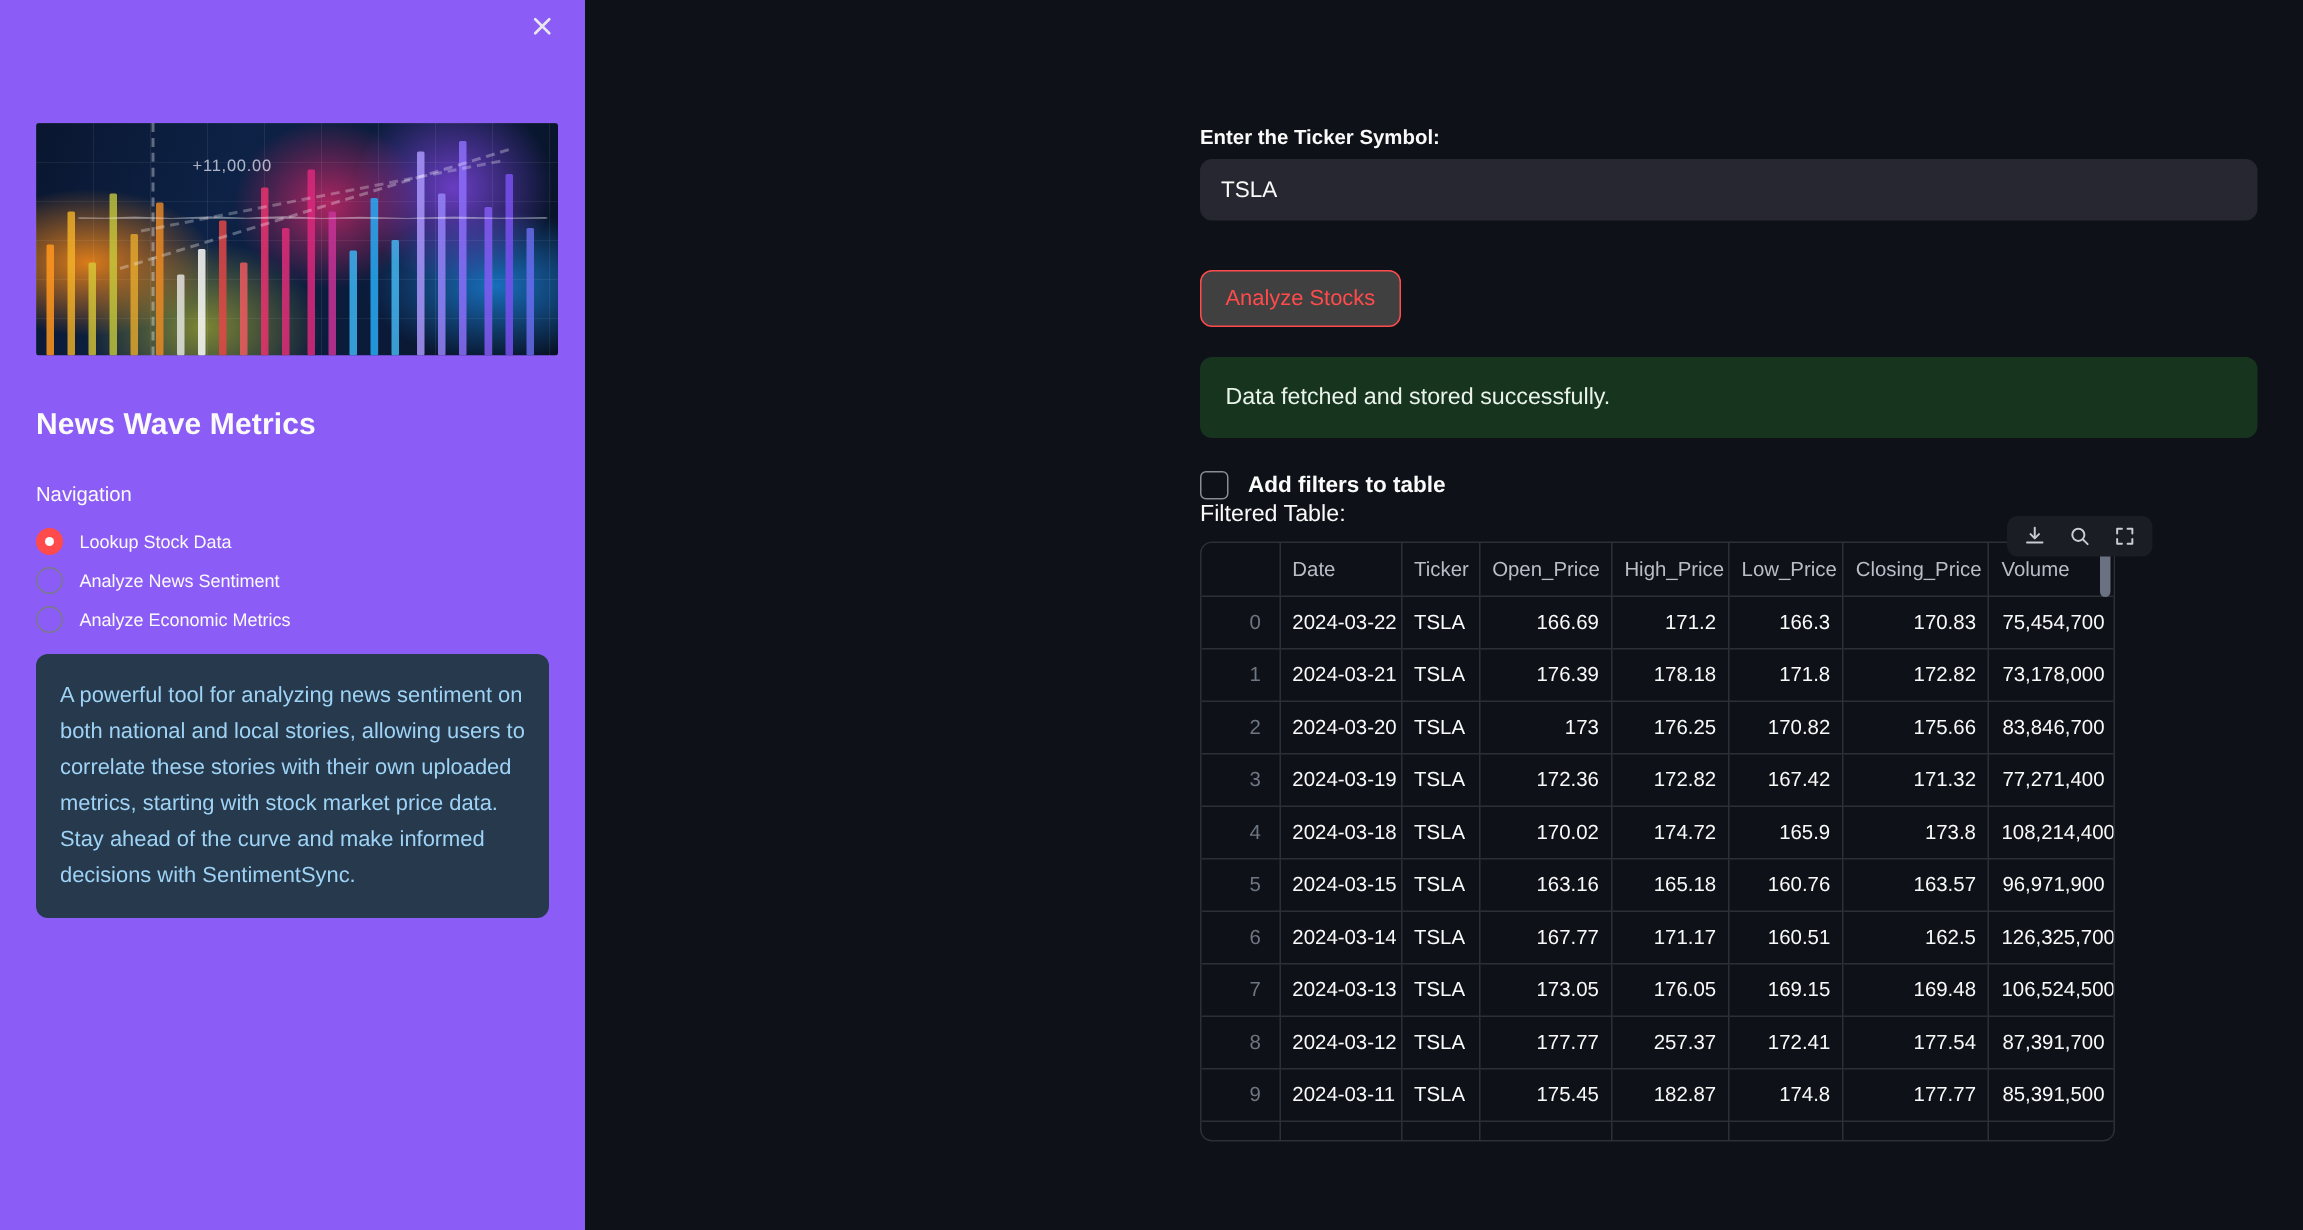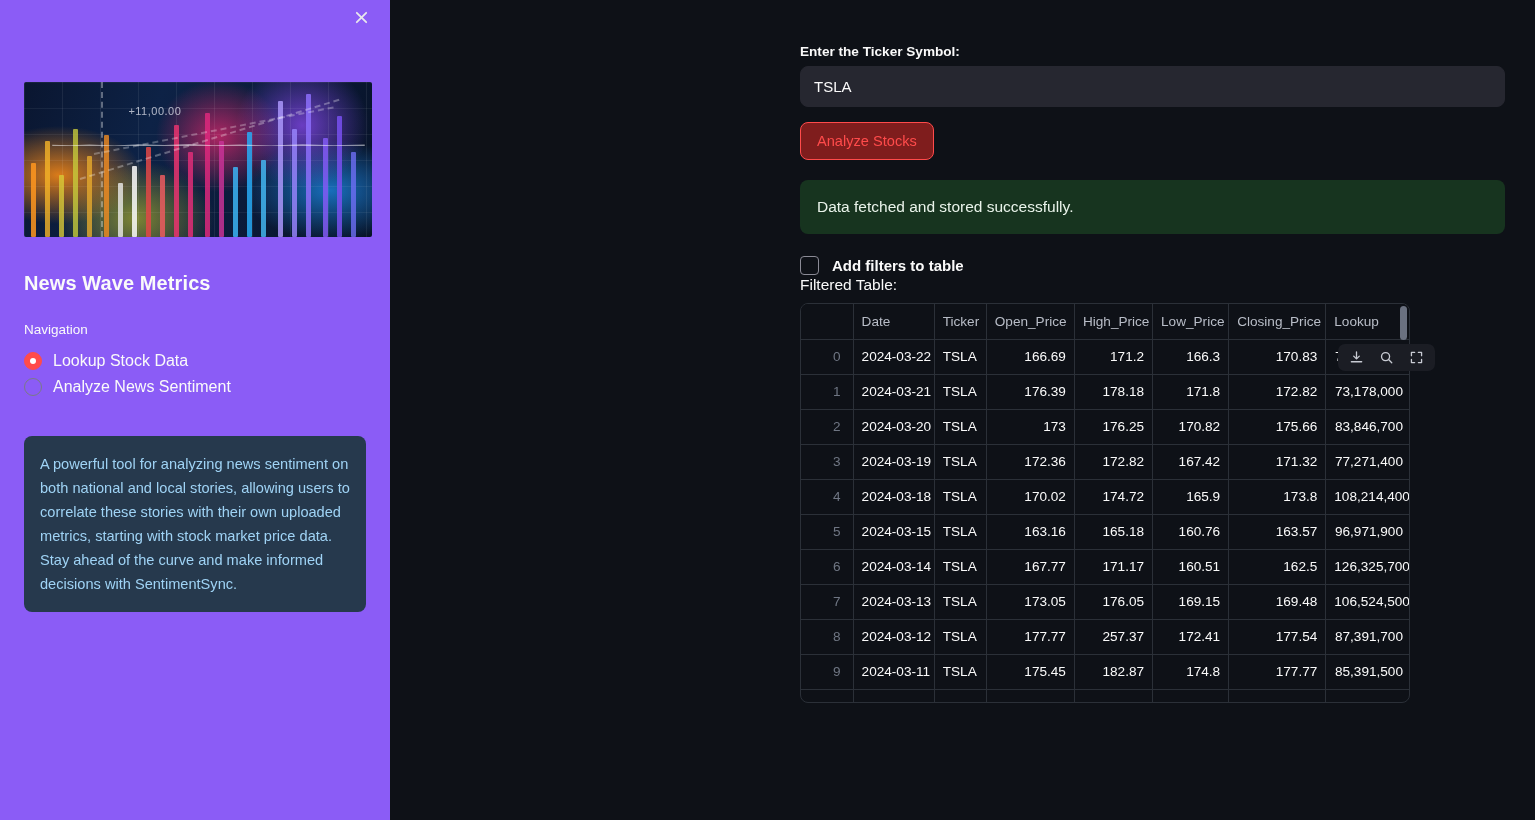--- a/index.html
+++ b/index.html
@@ -101,21 +101,21 @@
     border: 1px solid #7a7a86; background: transparent;
     flex: 0 0 18px; margin-right: 11px;
     display:flex; align-items:center; justify-content:center;
   }
   .radio-row.sel .radio-mark {
     background: #ff4b4b; border-color: #ff4b4b;
   }
   .radio-row.sel .radio-mark::after {
     content:''; width: 6px; height: 6px; border-radius:50%; background:#fff;
   }
-  .radio-text { color: #fafafa; font-size: 16px; }
+  .radio-text { color: #fafafa; font-size: 12px; }
 
   #info-box {
     position: absolute; left: 24px; top: 436px;
     width: 342px;
     background: #26394d;
     border-radius: 8px;
     padding: 16px 16px 16px 16px;
     color: #9fd3f5;
     font-size: 14.6px;
     line-height: 24px;
@@ -126,35 +126,35 @@
     position: relative;
     flex: 1 1 auto;
     height: 820px;
     background: #0e1117;
     overflow: hidden;
   }
   #content { position: absolute; left: 410px; top: 0; width: 705px; }
 
   .field-label {
     color: #fafafa; font-size: 13.6px; font-weight: bold;
-    margin-top: 44px; margin-bottom: 7px;
+    margin-top: 84px; margin-bottom: 7px;
   }
   #ticker-input {
     width: 705px; height: 41px;
     background: #262730; border: 1px solid #262730;
     border-radius: 8px;
     color: #fafafa; font-size: 15px;
     padding: 0 13px;
     font-family: "Liberation Sans", sans-serif;
     outline: none;
   }
   #analyze-btn {
-    margin-top: 15px;
+    margin-top: 33px;
     display: inline-block;
-    background: #7f1d1d;
+    background: #404040;
     border: 1px solid #ff4b4b;
     color: #ff4b4b;
     border-radius: 8px;
     padding: 0 16px;
     height: 38px; line-height: 36px;
     font-size: 14.6px;
     cursor: pointer;
     font-family: "Liberation Sans", sans-serif;
   }
   #success-box {
@@ -292,20 +292,24 @@
 
     <div id="nav-list">
       <div class="radio-row sel">
         <span class="radio-mark"></span>
         <span class="radio-text">Lookup Stock Data</span>
       </div>
       <div class="radio-row">
         <span class="radio-mark"></span>
         <span class="radio-text">Analyze News Sentiment</span>
       </div>
+      <div class="radio-row">
+        <span class="radio-mark"></span>
+        <span class="radio-text">Analyze Economic Metrics</span>
+      </div>
     </div>
 
     <div id="info-box">A powerful tool for analyzing news sentiment on both national and local stories, allowing users to correlate these stories with their own uploaded metrics, starting with stock market price data. Stay ahead of the curve and make informed decisions with SentimentSync.</div>
   </div>
 
   <div id="main">
     <div id="content">
 
       <div class="field-label">Enter the Ticker Symbol:</div>
 
@@ -330,21 +334,21 @@
         <table>
           <thead>
             <tr>
               <th class="c-idx"></th>
               <th class="c-date">Date</th>
               <th class="c-ticker">Ticker</th>
               <th class="c-open">Open_Price</th>
               <th class="c-high">High_Price</th>
               <th class="c-low">Low_Price</th>
               <th class="c-close">Closing_Price</th>
-              <th class="c-vol">Lookup</th>
+              <th class="c-vol">Volume</th>
             </tr>
           </thead>
           <tbody id="tbody">
               <tr>
                 <td class="c-idx">0</td>
                 <td class="c-date">2024-03-22</td>
                 <td class="c-ticker">TSLA</td>
                 <td class="c-open c-num">166.69</td>
                 <td class="c-high c-num">171.2</td>
                 <td class="c-low c-num">166.3</td>

